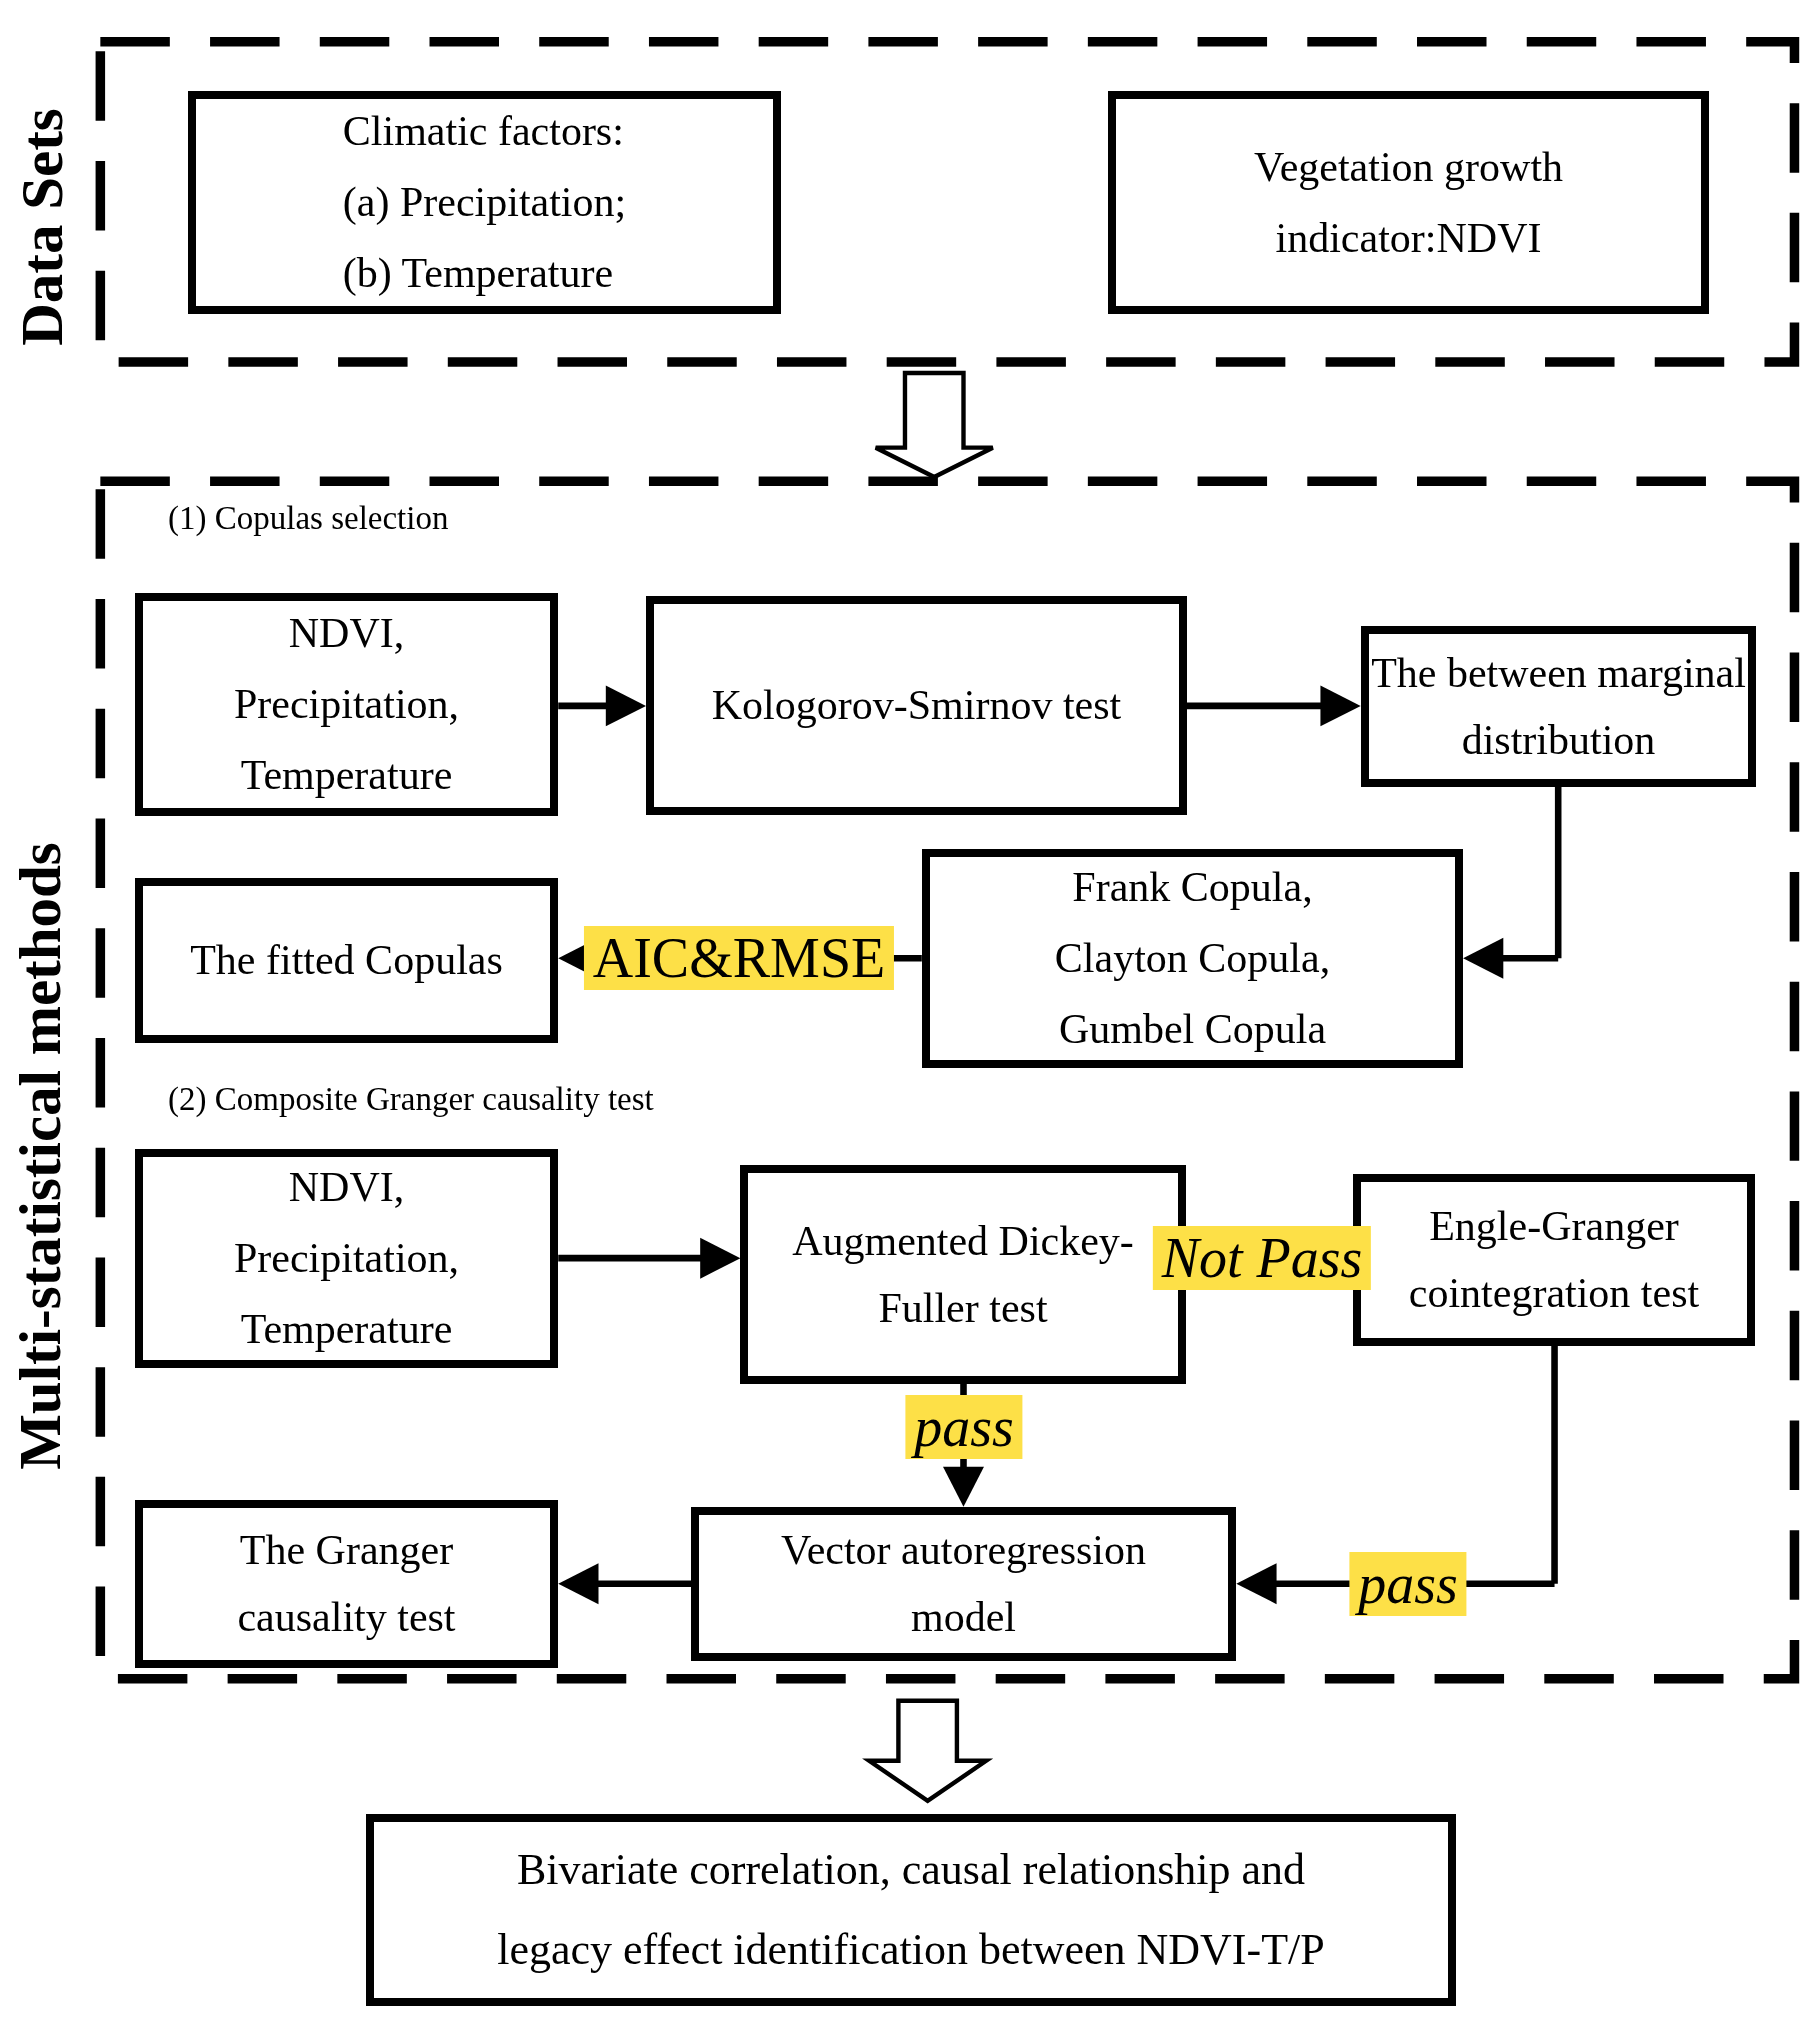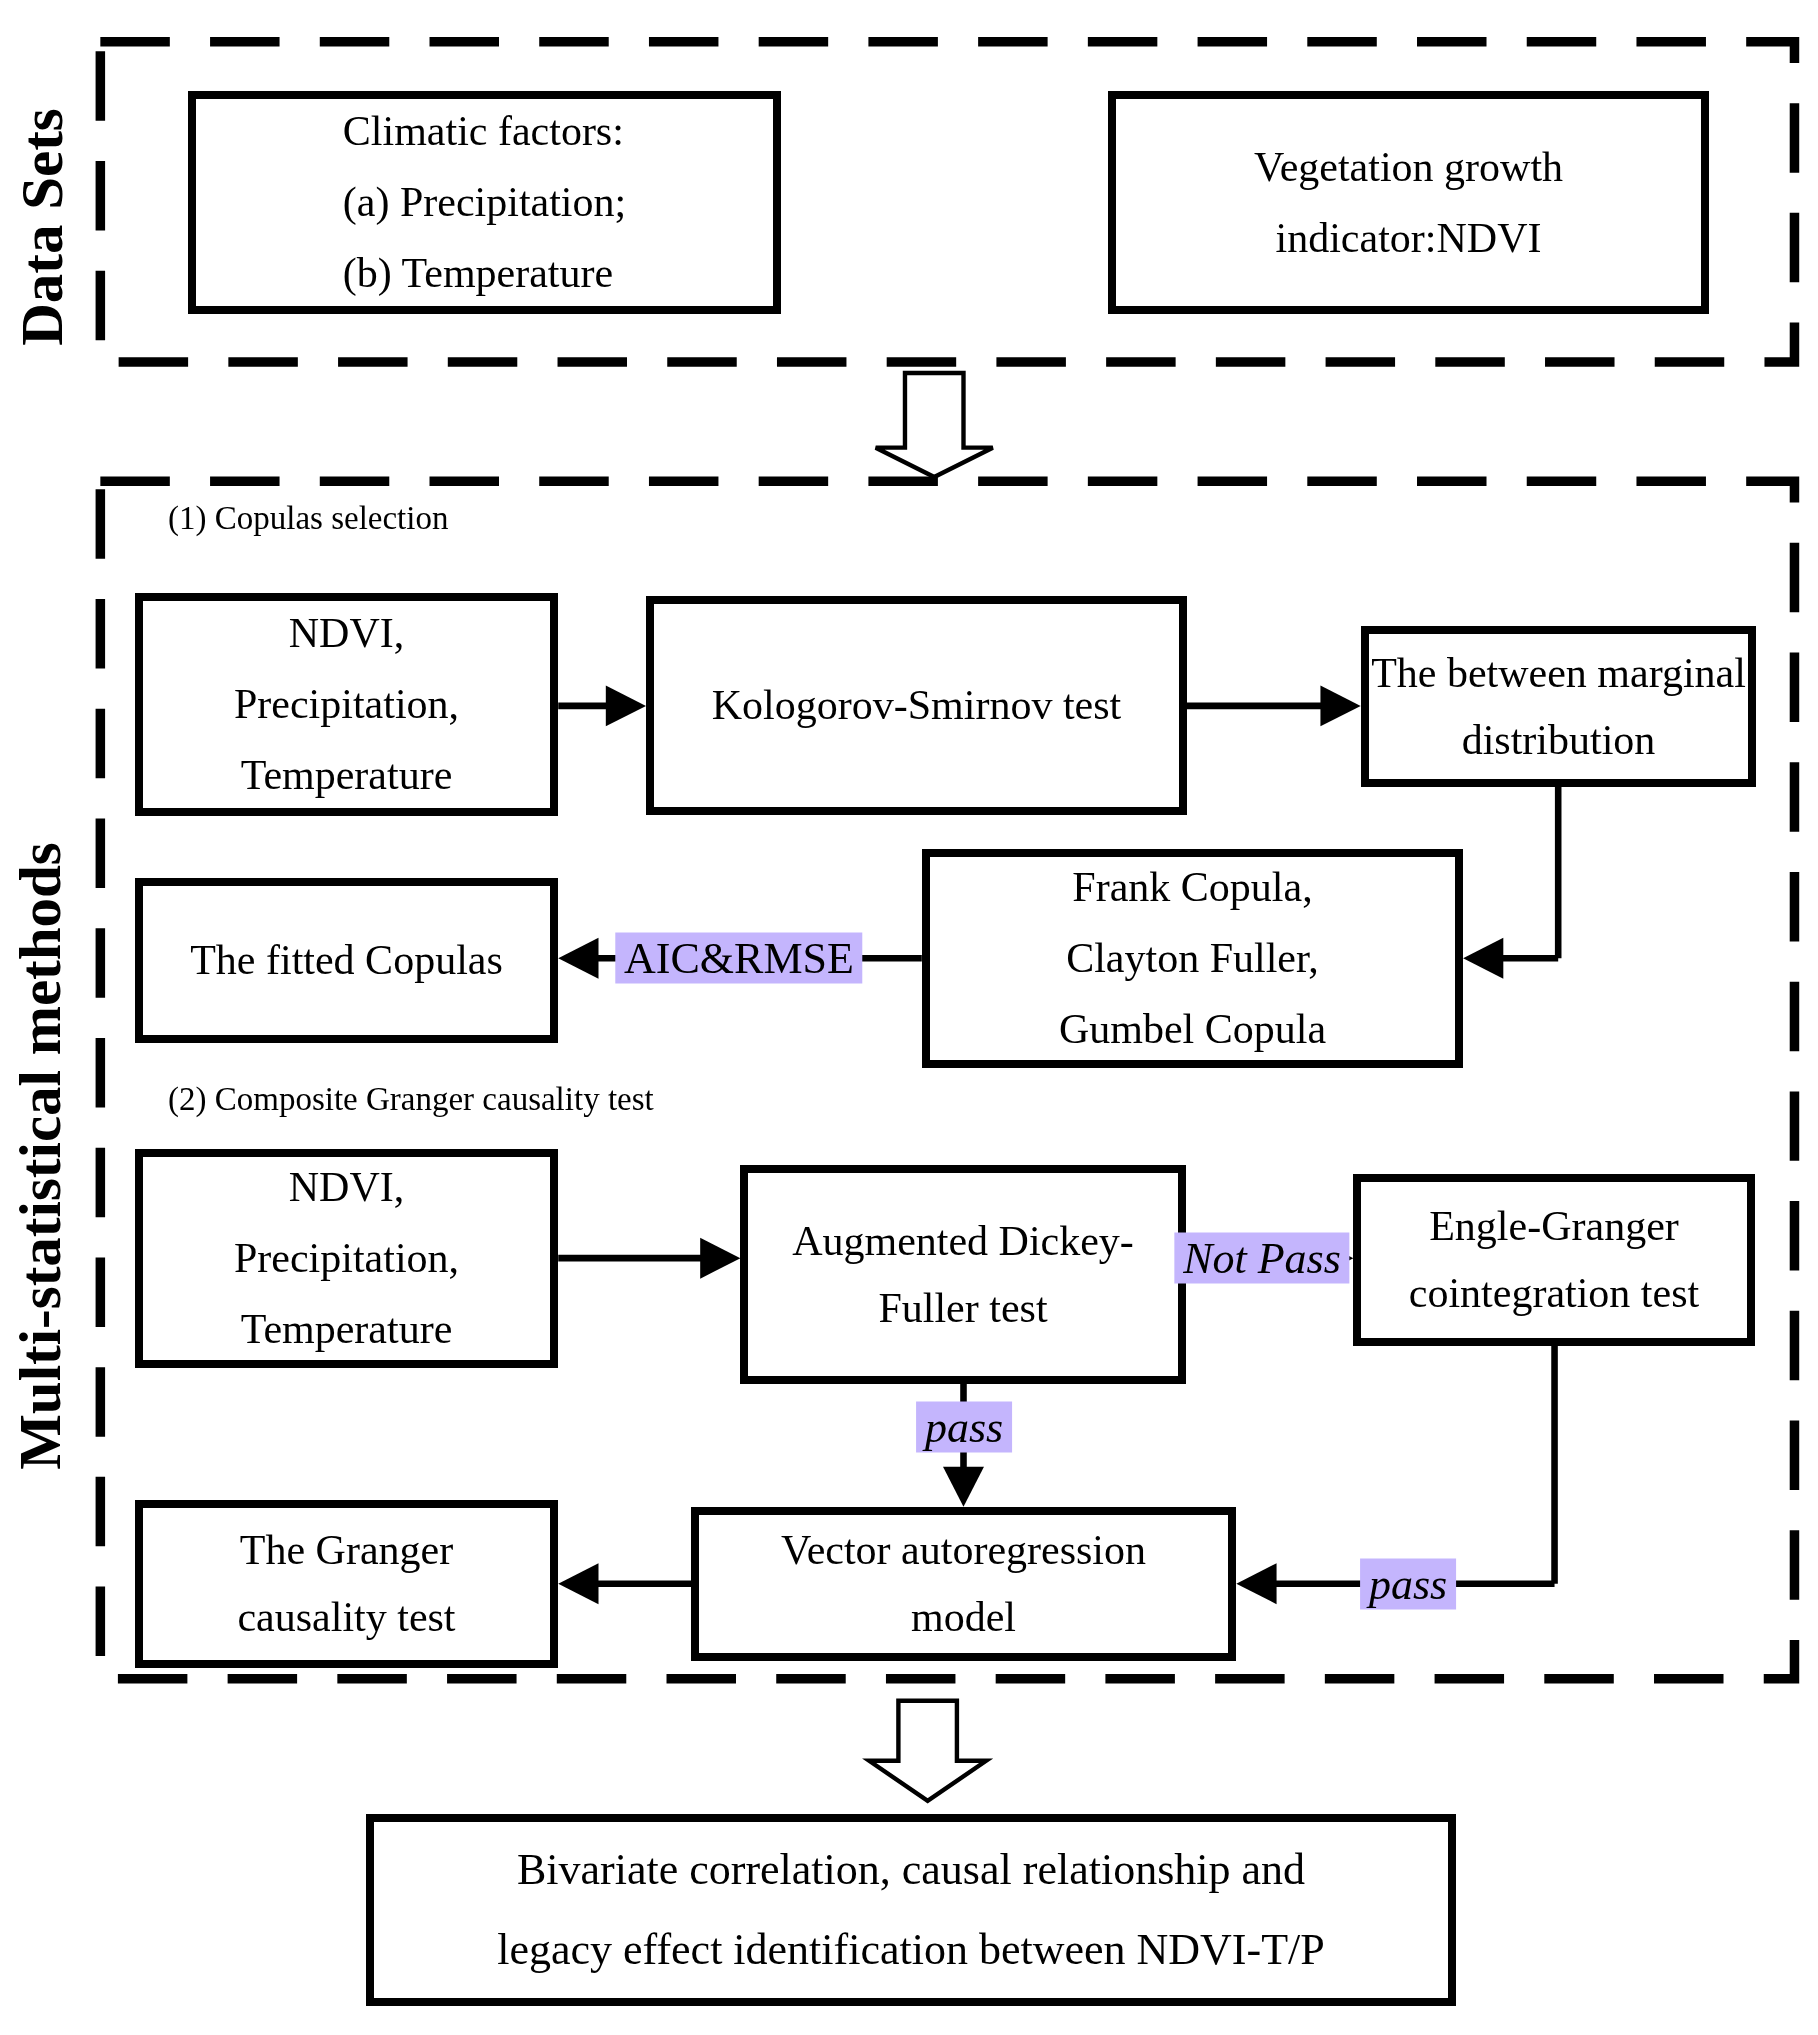--- a/index.html
+++ b/index.html
@@ -39,22 +39,22 @@
   }
   .heading{
     position:absolute;
     font-size:33px;
     white-space:nowrap;
     z-index:2;
   }
   .linelabel{
     position:absolute;
     transform:translate(-50%,-50%);
-    background:#c4b5fd;
-    font-size:44px;
+    background:#fde047;
+    font-size:56px;
     padding:0 8.8px;
     white-space:nowrap;
     z-index:3;
   }
   .italic{font-style:italic;text-align:center;}
   svg{display:block;}
 </style>
 </head>
 <body>
 
@@ -127,21 +127,21 @@
     <div class="line">Kologorov-Smirnov test</div>
   </div>
 
   <div class="box" style="left:1361px; top:626px; width:395px; height:161px; line-height:67px;">
     <div class="line">The between marginal</div>
     <div class="line">distribution</div>
   </div>
 
   <div class="box" style="left:922px; top:849px; width:541px; height:219px;">
     <div class="line">Frank Copula,</div>
-    <div class="line">Clayton Fuller,</div>
+    <div class="line">Clayton Copula,</div>
     <div class="line">Gumbel Copula</div>
   </div>
 
   <div class="box" style="left:135px; top:878px; width:423px; height:165px;">
     <div class="line">The fitted Copulas</div>
   </div>
 
   <div class="linelabel" style="left:739px; top:958px;">AIC&amp;RMSE</div>
 
   <div class="heading" style="left:168px; top:1081px;">(2) Composite Granger causality test</div>

